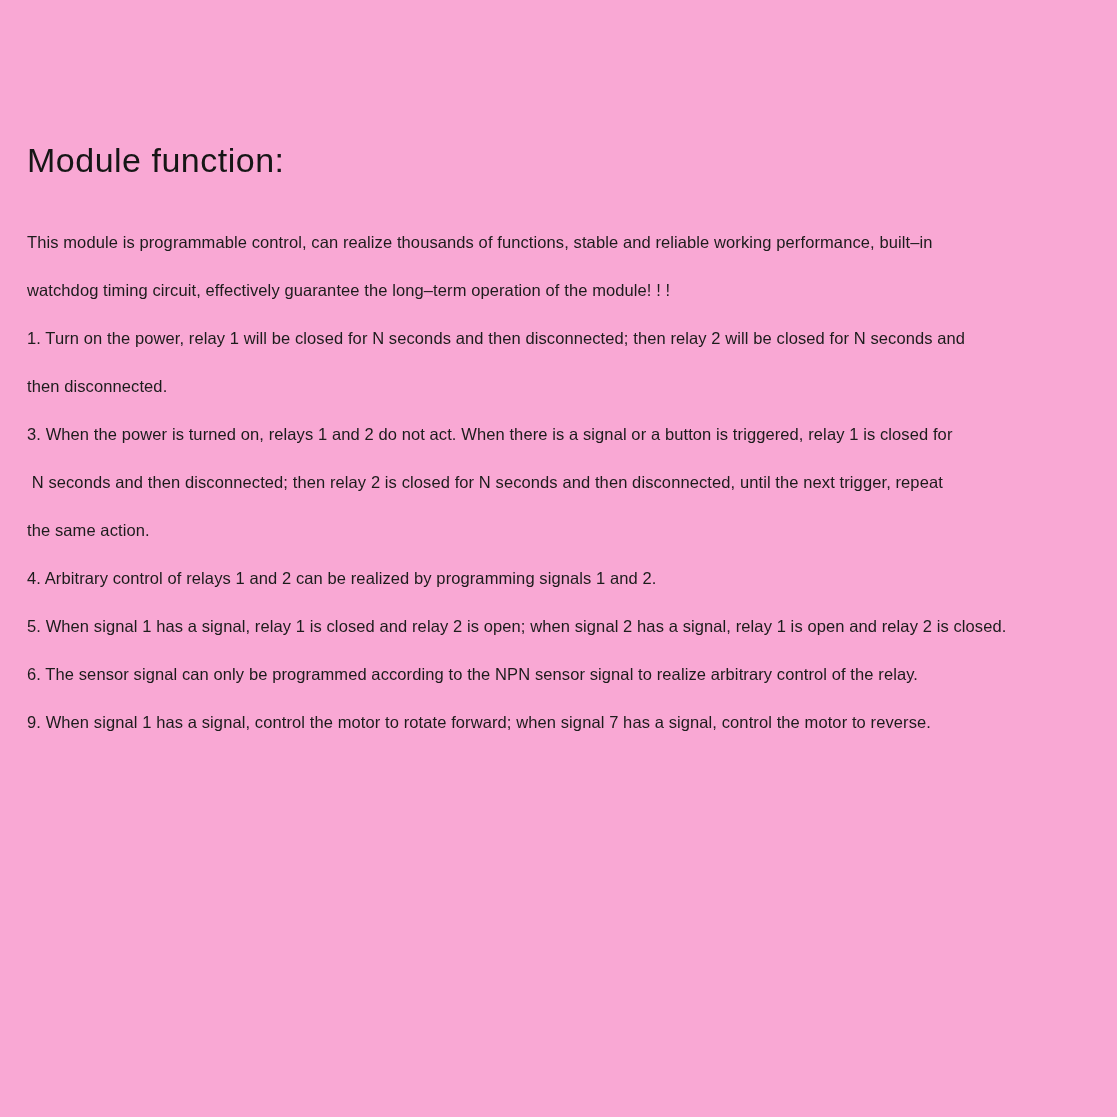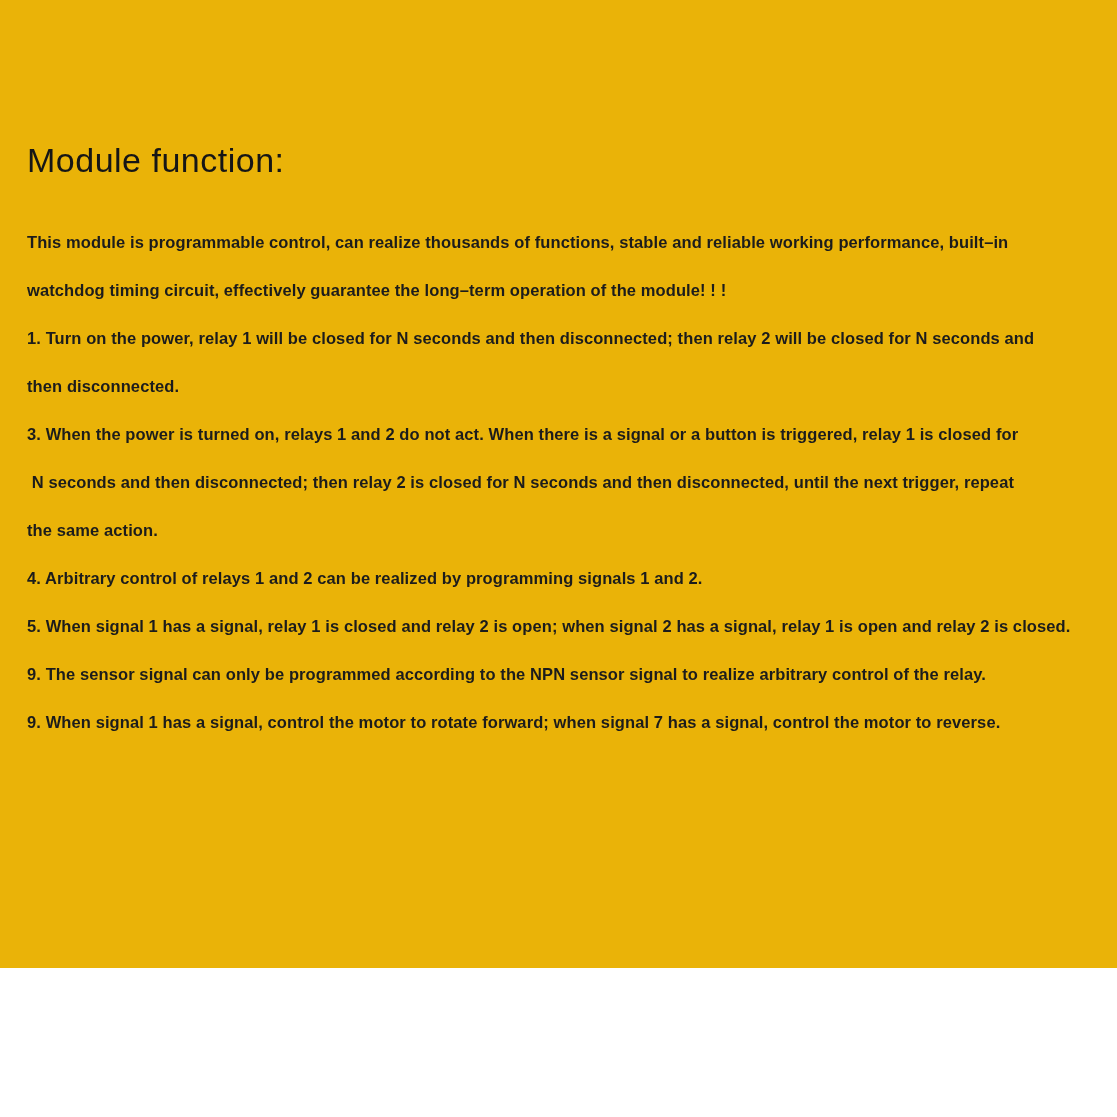--- a/index.html
+++ b/index.html
@@ -10,39 +10,39 @@
   body {
     width: 1117px;
     height: 1117px;
     overflow: hidden;
     font-family: "Liberation Sans", "DejaVu Sans", sans-serif;
     color: #1c1c1c;
   }
   .page {
     box-sizing: border-box;
     width: 1117px;
-    height: 968px;
+    height: 1117px;
     padding: 138px 18px 11px 27px;
-    background: #eab308;
+    background: #f9a8d4;
   }
   .doc-heading {
     margin: 0;
     font-size: 34px;
     font-weight: 400;
     letter-spacing: 0.5px;
     line-height: 44px;
     color: #161616;
   }
   .doc-body {
     margin-top: 36px;
   }
   .doc-par {
     margin: 0;
     font-size: 16.5px;
-    font-weight: 700;
+    font-weight: 400;
     letter-spacing: 0.1px;
     line-height: 48px;
     white-space: pre;      
     color: #1c1c1c;
   }
 </style>
 </head>
 <body>
 
 <div class="page">
@@ -60,20 +60,20 @@
 
 
     <p class="doc-par">3. When the power is turned on, relays 1 and 2 do not act. When there is a signal or a button is triggered, relay 1 is closed for
  N seconds and then disconnected; then relay 2 is closed for N seconds and then disconnected, until the next trigger, repeat
 the same action.</p>
 
     <p class="doc-par">4. Arbitrary control of relays 1 and 2 can be realized by programming signals 1 and 2.</p>
 
     <p class="doc-par">5. When signal 1 has a signal, relay 1 is closed and relay 2 is open; when signal 2 has a signal, relay 1 is open and relay 2 is closed.</p>
 
-    <p class="doc-par">9. The sensor signal can only be programmed according to the NPN sensor signal to realize arbitrary control of the relay.</p>
+    <p class="doc-par">6. The sensor signal can only be programmed according to the NPN sensor signal to realize arbitrary control of the relay.</p>
 
 
 
     <p class="doc-par">9. When signal 1 has a signal, control the motor to rotate forward; when signal 7 has a signal, control the motor to reverse.</p>
 
   </div>
 </div>
 
 </body></html>

